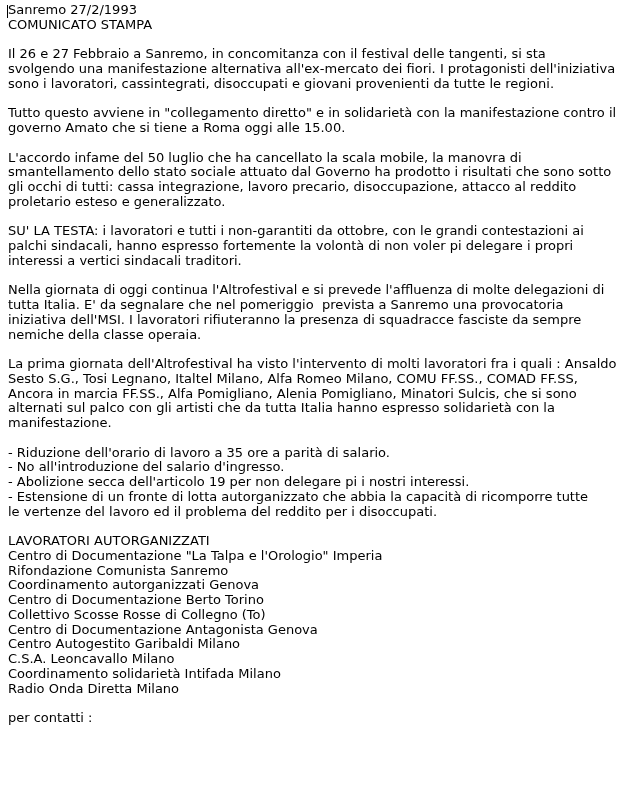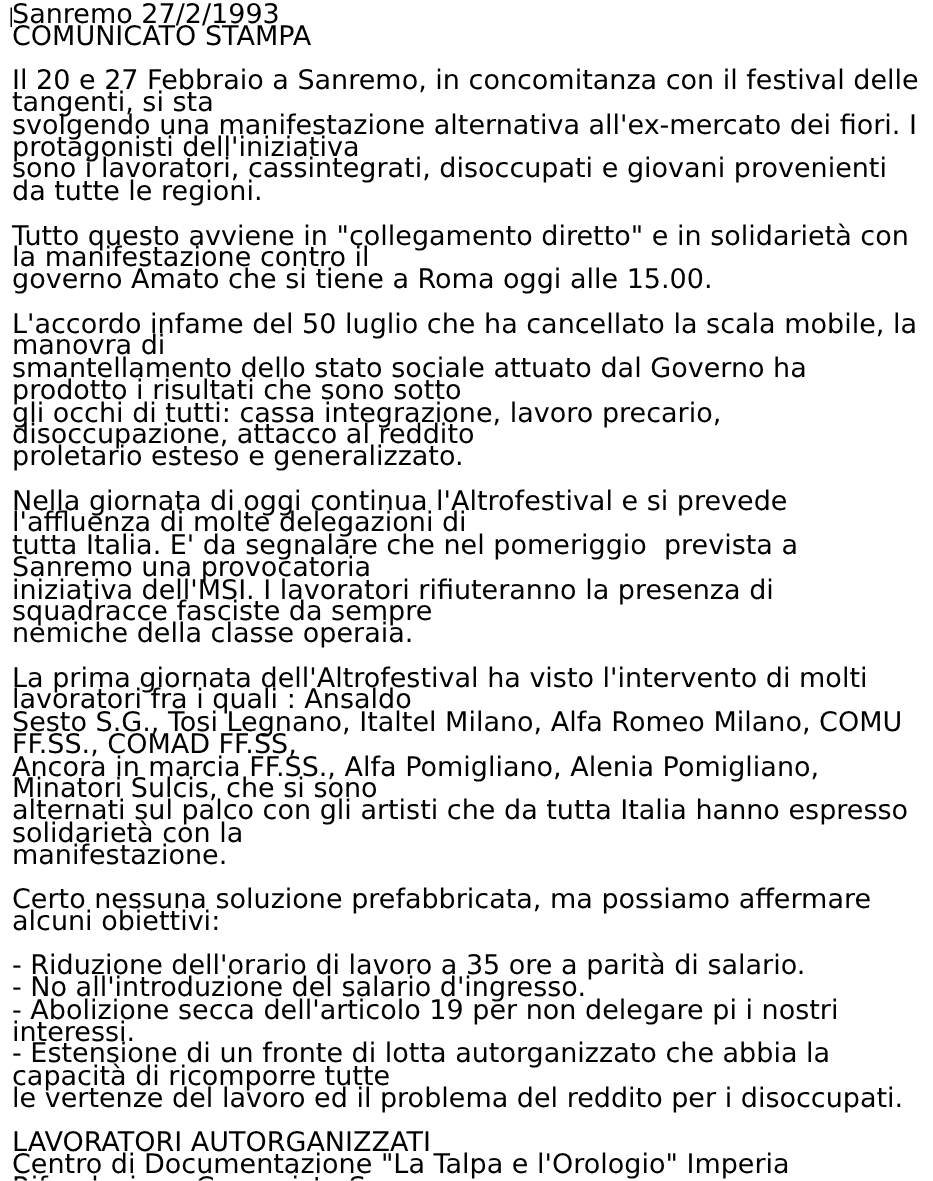--- a/index.html
+++ b/index.html
@@ -12,21 +12,21 @@
     height: 787px;
     overflow: hidden;
   }
   .doc {
     position: relative;
     box-sizing: border-box;
     width: 622px;
     height: 787px;
     padding: 3px 4px 0 8px;
     font-family: "DejaVu Sans", "Liberation Sans", sans-serif;
-    font-size: 18px;
+    font-size: 13px;
     line-height: 14.75px;
     color: #000000;
     background: #ffffff;
   }
   .para {
     white-space: pre-wrap;
     margin: 0 0 14.75px 0;
     padding: 0;
   }
   .para:last-child {
@@ -41,39 +41,41 @@
     background: #000000;
   }
 </style>
 </head>
 <body>
 
 <div class="doc">
   <span class="caret"></span>
   <div class="para">Sanremo 27/2/1993
 COMUNICATO STAMPA</div>
-  <div class="para">Il 20 e 27 Febbraio a Sanremo, in concomitanza con il festival delle tangenti, si sta
+  <div class="para">Il 26 e 27 Febbraio a Sanremo, in concomitanza con il festival delle tangenti, si sta
 svolgendo una manifestazione alternativa all'ex-mercato dei fiori. I protagonisti dell'iniziativa
 sono i lavoratori, cassintegrati, disoccupati e giovani provenienti da tutte le regioni.</div>
   <div class="para">Tutto questo avviene in "collegamento diretto" e in solidarietà con la manifestazione contro il
 governo Amato che si tiene a Roma oggi alle 15.00.</div>
   <div class="para">L'accordo infame del 50 luglio che ha cancellato la scala mobile, la manovra di
 smantellamento dello stato sociale attuato dal Governo ha prodotto i risultati che sono sotto
 gli occhi di tutti: cassa integrazione, lavoro precario, disoccupazione, attacco al reddito
 proletario esteso e generalizzato.</div>
+  <div class="para">SU' LA TESTA: i lavoratori e tutti i non-garantiti da ottobre, con le grandi contestazioni ai
+palchi sindacali, hanno espresso fortemente la volontà di non voler pi delegare i propri
+interessi a vertici sindacali traditori.</div>
   <div class="para">Nella giornata di oggi continua l'Altrofestival e si prevede l'affluenza di molte delegazioni di
 tutta Italia. E' da segnalare che nel pomeriggio  prevista a Sanremo una provocatoria
 iniziativa dell'MSI. I lavoratori rifiuteranno la presenza di squadracce fasciste da sempre
 nemiche della classe operaia.</div>
   <div class="para">La prima giornata dell'Altrofestival ha visto l'intervento di molti lavoratori fra i quali : Ansaldo
 Sesto S.G., Tosi Legnano, Italtel Milano, Alfa Romeo Milano, COMU FF.SS., COMAD FF.SS,
 Ancora in marcia FF.SS., Alfa Pomigliano, Alenia Pomigliano, Minatori Sulcis, che si sono
 alternati sul palco con gli artisti che da tutta Italia hanno espresso solidarietà con la
 manifestazione.</div>
-  <div class="para">Certo nessuna soluzione prefabbricata, ma possiamo affermare alcuni obiettivi:</div>
   <div class="para">- Riduzione dell'orario di lavoro a 35 ore a parità di salario.
 - No all'introduzione del salario d'ingresso.
 - Abolizione secca dell'articolo 19 per non delegare pi i nostri interessi.
 - Estensione di un fronte di lotta autorganizzato che abbia la capacità di ricomporre tutte
 le vertenze del lavoro ed il problema del reddito per i disoccupati.</div>
   <div class="para">LAVORATORI AUTORGANIZZATI
 Centro di Documentazione "La Talpa e l'Orologio" Imperia
 Rifondazione Comunista Sanremo
 Coordinamento autorganizzati Genova
 Centro di Documentazione Berto Torino

